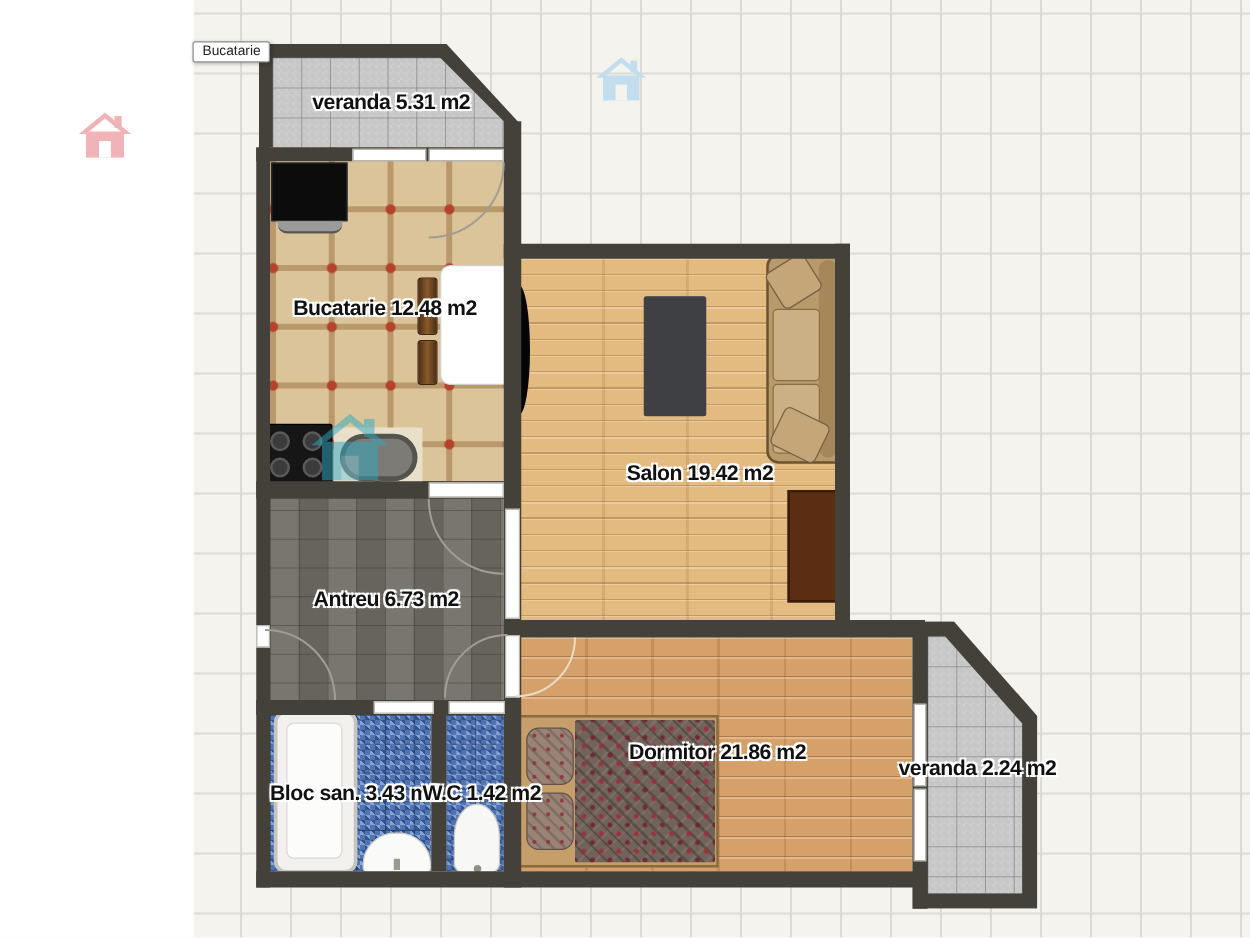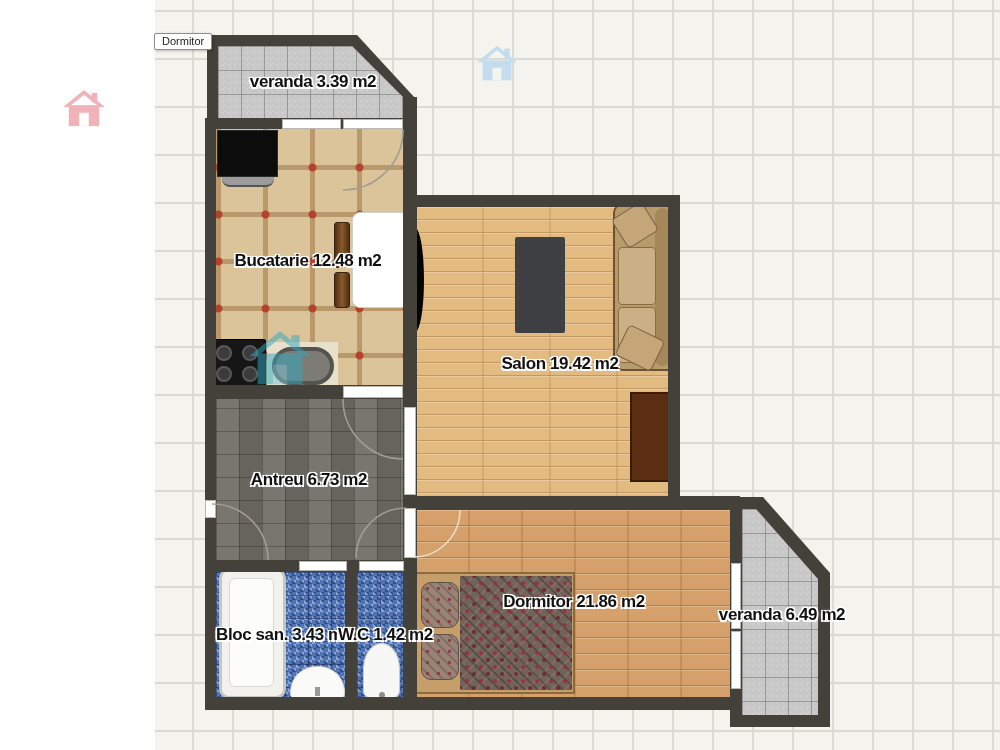--- a/index.html
+++ b/index.html
@@ -187,24 +187,24 @@
     <path d="M460,510 A47,47 0 0 1 413,557" fill="none" stroke="#e8ddc9" stroke-width="1.6"></path>
   </svg>
 
   <svg class="abs" style="left:249px;top:331px;opacity:.5;" width="62" height="56" viewBox="0 0 44 40">
     <rect x="30" y="3" width="6" height="10" style="fill:var(--teal-house)"></rect>
     <polygon points="22,0 44,18 38,18 22,5 6,18 0,18" style="fill:var(--teal-house)"></polygon>
     <rect x="6" y="16" width="32" height="22" style="fill:var(--teal-house)"></rect>
     <rect x="17" y="24" width="10" height="14" style="fill:rgba(255,255,255,.35)"></rect>
   </svg>
 
-  <div class="room-label centered" style="left:313px;top:82px;">veranda 3.39 m2</div>
-  <div class="room-label centered" style="left:308px;top:261px;">Bucatarie 12.48 m2</div>
-  <div class="room-label centered" style="left:545px;top:364px;padding-left:30px;">Salon 19.42 m2</div>
+  <div class="room-label centered" style="left:313px;top:82px;">veranda 5.31 m2</div>
+  <div class="room-label centered" style="left:308px;top:247px;">Bucatarie 12.48 m2</div>
+  <div class="room-label centered" style="left:545px;top:379px;padding-left:30px;">Salon 19.42 m2</div>
   <div class="room-label centered" style="left:309px;top:480px;">Antreu 6.73 m2</div>
   <div class="room-label" style="left:216px;top:635px;transform:translateY(-50%);">Bloc san. 3.43 m2</div>
   <div class="room-label" style="left:338px;top:635px;transform:translateY(-50%);z-index:5;">W.C 1.42 m2</div>
   <div class="room-label centered" style="left:574px;top:602px;">Dormitor 21.86 m2</div>
-  <div class="room-label centered" style="left:782px;top:615px;">veranda 6.49 m2</div>
-
-  <div class="abs fb-tab">Dormitor</div>
+  <div class="room-label centered" style="left:782px;top:615px;">veranda 2.24 m2</div>
+
+  <div class="abs fb-tab">Bucatarie</div>
 
 </div>
 
 </body></html>

